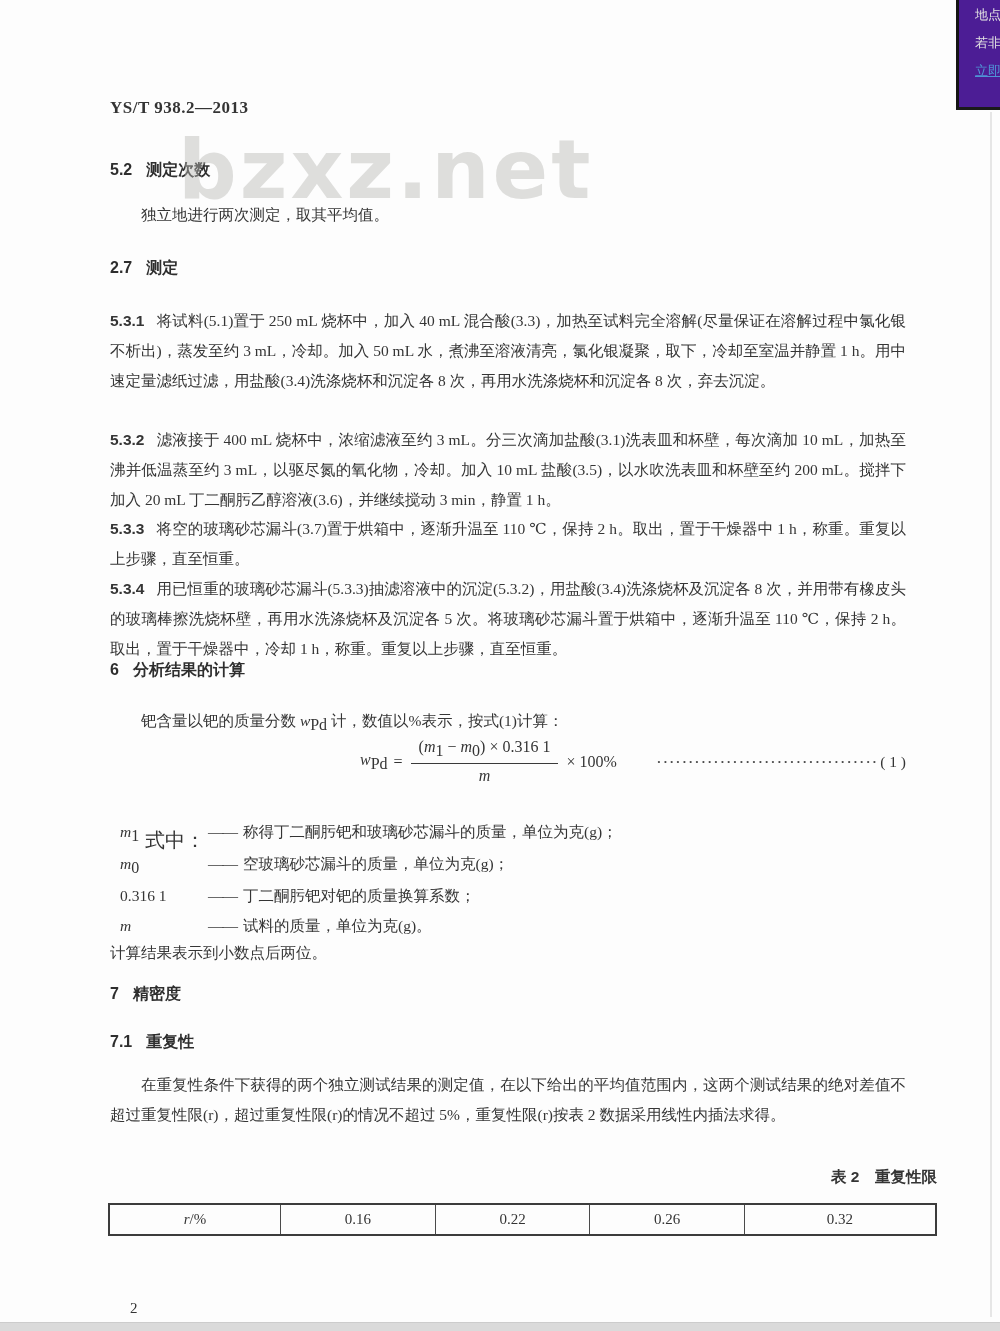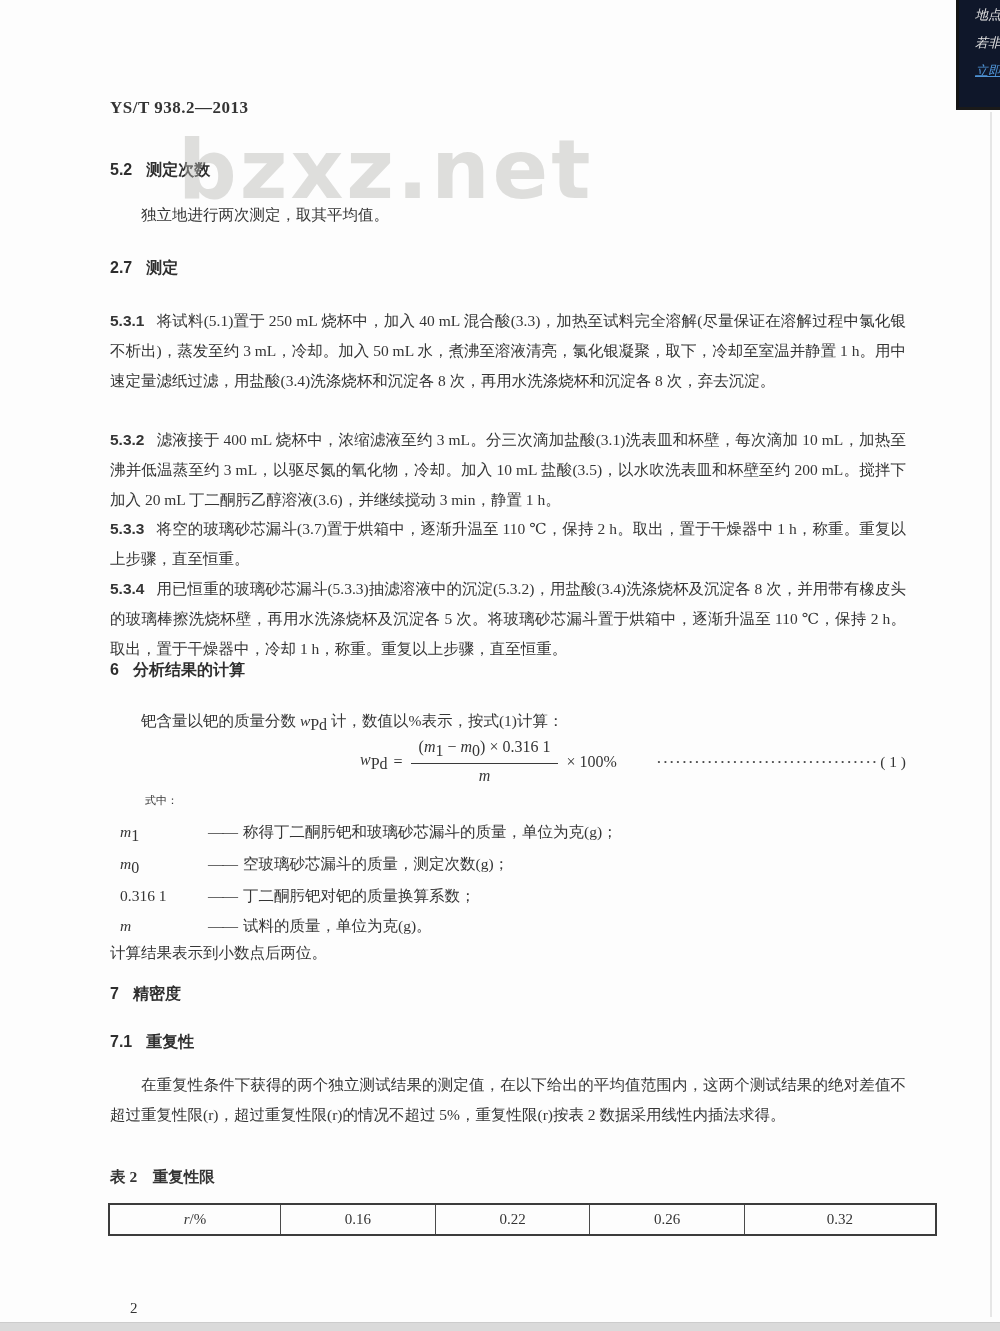--- a/index.html
+++ b/index.html
@@ -66,30 +66,30 @@
   .frac .fden { padding-top:3px; }
   sub { font-size:16px; }
   .f-leader {
     flex:1; overflow:hidden; white-space:nowrap;
     color:#4a4a4a; letter-spacing:2px; font-weight:bold;
     margin-left:40px; text-align:right; font-size:13px;
   }
   .f-eqno { margin-left:4px; font-size:15.5px; }
 
   
-  .where-label { left:145px; top:793px; font-size:11px; }
+  .where-label { left:145px; top:827px; font-size:20px; }
   .symrow { left:120px; width:780px; font-size:15.5px; }
   .symrow .scol { display:inline-block; width:88px; }
   .symrow .dash { letter-spacing:-1px; margin-right:6px; }
 
   
   .tbl-caption {
     left:110px; width:827px; top:1167px;
-    text-align:left;
-    font-family:Liberation Serif, serif;
+    text-align:right;
+    font-family:Liberation Sans, sans-serif;
     font-size:15.5px; font-weight:bold;
   }
   table.t2 {
     position:absolute; left:108px; top:1203px; width:829px;
     border-collapse:collapse;
     font-size:15px;
   }
   table.t2 td {
     border:1px solid #4a4a4a;
     text-align:center;
@@ -101,30 +101,29 @@
     text-align:left; padding-left:26px;
     font-weight:bold;
     font-size:14.5px;
   }
 
   .page-num { left:130px; top:1300px; font-size:15px; }
 
   
   .popup {
     right:0; top:0; width:44px; height:110px;
-    background:#0f172a;
+    background:#4c1d95;
     border-left:3px solid #141414;
     border-bottom:3px solid #1a1a1a;
     z-index:5;
     overflow:hidden;
     padding:7px 0 0 16px;
     font-family:"Liberation Sans","DejaVu Sans",sans-serif;
     font-size:13px; color:#e3e3e3;
     line-height:15px;
-    font-style:italic;
   }
   .popup .pline { margin-bottom:13px; white-space:nowrap; }
   .popup a.plink { color:#4f94d6; text-decoration:underline; white-space:nowrap; display:inline-block; cursor:pointer; }
 
   
   .right-edge-line { right:8px; top:112px; bottom:14px; width:2px; background:#e6e6e6; }
   .bottom-bar { left:0; right:0; bottom:0; height:9px; background:#dadada; border-top:1px solid #cccccc; }
 </style>
 </head>
 <body>
@@ -176,21 +175,21 @@
     <span class="f-leader">·······································</span>
     <span class="f-eqno">( 1 )</span>
   </div>
 
   <p class="abs where-label">式中：</p>
 
   <p class="abs symrow" style="top:822px">
     <span class="scol"><i class="sym-i">m</i><sub>1</sub></span><span class="dash">——</span><span>称得丁二酮肟钯和玻璃砂芯漏斗的质量，单位为克(g)；</span>
   </p>
   <p class="abs symrow" style="top:854px">
-    <span class="scol"><i class="sym-i">m</i><sub>0</sub></span><span class="dash">——</span><span>空玻璃砂芯漏斗的质量，测定次数(g)；</span>
+    <span class="scol"><i class="sym-i">m</i><sub>0</sub></span><span class="dash">——</span><span>空玻璃砂芯漏斗的质量，单位为克(g)；</span>
   </p>
   <p class="abs symrow" style="top:886px">
     <span class="scol"><span>0.316 1</span></span><span class="dash">——</span><span>丁二酮肟钯对钯的质量换算系数；</span>
   </p>
   <p class="abs symrow" style="top:916px">
     <span class="scol"><i class="sym-i">m</i></span><span class="dash">——</span><span>试料的质量，单位为克(g)。</span>
   </p>
 
   <p class="abs body-par" style="top:938px">计算结果表示到小数点后两位。</p>
 

